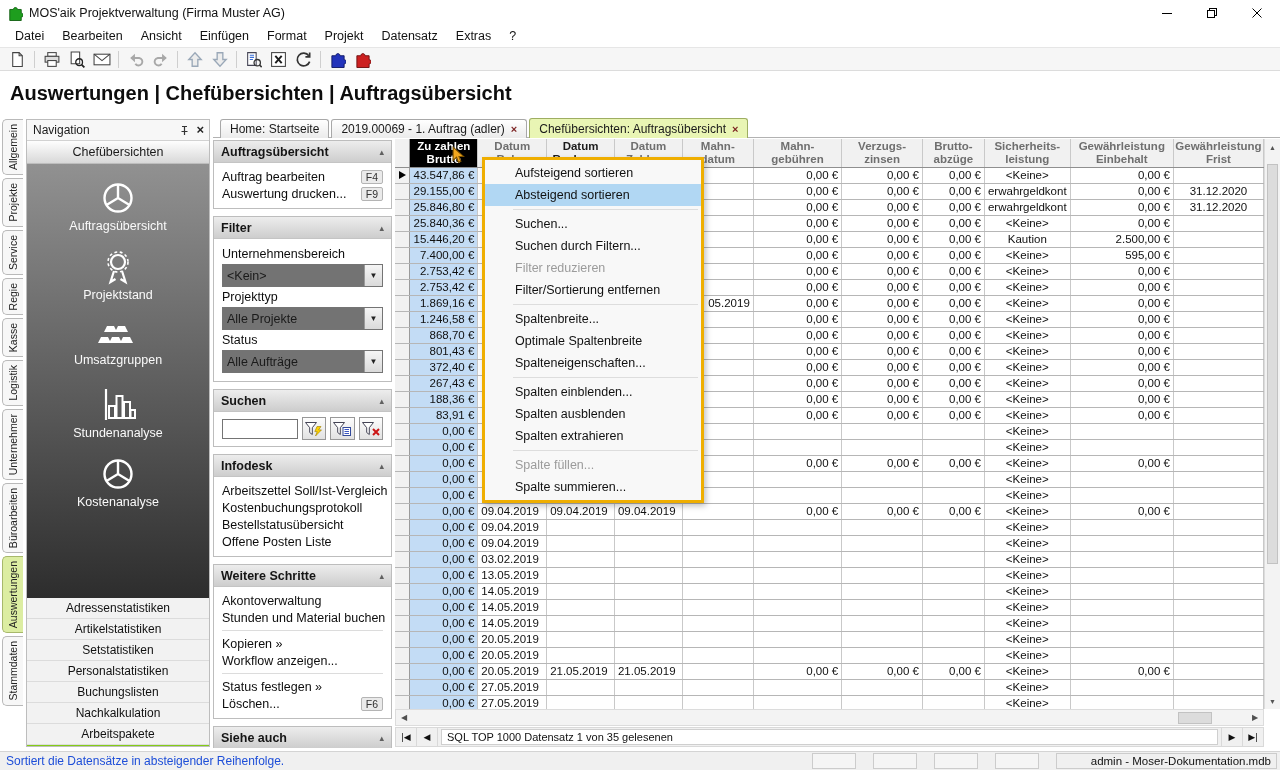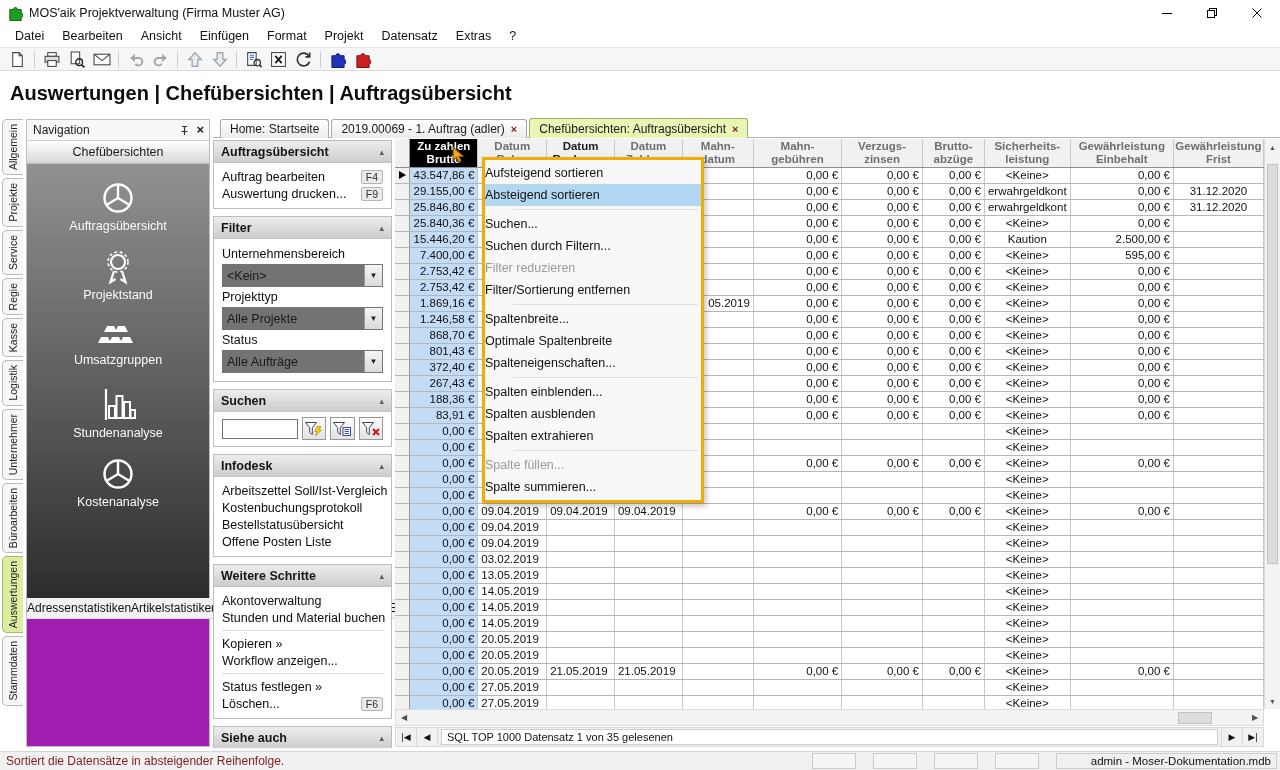--- a/index.html
+++ b/index.html
@@ -34,21 +34,21 @@
 
   
   .navpanel{position:absolute;left:26px;top:119px;width:184px;height:628px;border:1px solid #bdbdbd;background:#f1f1f1;display:flex;flex-direction:column;box-sizing:border-box}
   .nav-title{height:20px;display:flex;align-items:center;padding:0 5px 0 6px;font-size:12px;background:#f7f7f7}
   .nav-title .spacer{flex:1}
   .nav-title .nav-x{font-size:13px;font-weight:bold;margin-left:6px;color:#222;line-height:10px}
   .nav-group{height:22px;background:linear-gradient(#fefefe,#d8d8d8);border-top:1px solid #d2d2d2;border-bottom:1px solid #bdbdbd;display:flex;align-items:center;justify-content:center;font-size:12.5px;color:#1a1a1a}
   .nav-dark{height:434px;background:linear-gradient(#919191,#2d2d2d);padding-top:8px;box-sizing:border-box}
   .nav-icon-item{height:69px;display:flex;flex-direction:column;align-items:center;justify-content:center;color:#fff}
   .nav-icon-item .lbl{font-size:12.5px;margin-top:3px;color:#fafafa}
-  .nav-list{flex:1;display:flex;background:#a21caf}
+  .nav-list{flex:1;display:flex;flex-direction:column;background:#84cc16}
   .nav-list-item{height:21px;box-sizing:border-box;border-bottom:1px solid #dcdcdc;background:#f2f2f2;display:flex;align-items:center;justify-content:center;font-size:12px;color:#111}
 
   
   .tabbar{position:absolute;left:213px;top:119px;width:1067px;height:19px;display:flex;align-items:flex-end;padding-left:7px;border-bottom:1px solid #b2b2b2;box-sizing:border-box;background:#fff;gap:2px}
   .tab{height:18px;display:flex;align-items:center;padding:0 9px;border:1px solid #a8a8a8;border-bottom:none;border-radius:3px 3px 0 0;background:linear-gradient(#ffffff,#ebebeb);font-size:12px;white-space:nowrap;position:relative;top:1px}
   .tab.active{background:#e9f5b4;border-color:#9eae62;height:19px;z-index:2}
   .tab .close{margin-left:6px;color:#7a1f1f;font-weight:bold;font-size:11px}
 
   
   .taskpanel{position:absolute;left:213px;top:140px;width:179px;height:608px;overflow:hidden;display:flex;flex-direction:column;gap:7px}
@@ -87,28 +87,28 @@
   .vs-down{position:absolute;bottom:0;left:0;width:100%}
   .vs-thumb{position:absolute;top:25px;left:2px;width:11px;height:400px;background:#dcdcdc;border:1px solid #c2c2c2;box-sizing:border-box}
   .hscroll{position:absolute;left:395px;top:709px;width:869px;height:17px;background:#f3f3f3;border:1px solid #dcdcdc;display:flex;align-items:center;justify-content:space-between;box-sizing:border-box}
   .hs-btn{width:16px;text-align:center;font-size:8px;color:#505050}
   .hs-thumb{position:absolute;left:782px;top:2px;width:34px;height:12px;background:#dcdcdc;border:1px solid #c2c2c2;box-sizing:border-box}
   .recordbar{position:absolute;left:395px;top:727px;width:869px;height:20px;background:#f0f0f0;border:1px solid #d9d9d9;display:flex;align-items:center;box-sizing:border-box}
   .rb-btn{width:20px;height:18px;border-right:1px solid #d9d9d9;display:flex;align-items:center;justify-content:center;font-size:9px;color:#111}
   .rb-btn.last{border-left:1px solid #d9d9d9;border-right:none}
   .rb-text{flex:1;height:14px;background:#fff;border:1px solid #cfcfcf;margin:0 3px;display:flex;align-items:center;padding-left:5px;font-size:11px;color:#111}
   .statusbar{position:absolute;left:0;top:751px;width:1280px;height:19px;background:#f0f0f0;border-top:1px solid #d4d4d4;display:flex;align-items:center;font-size:12px;box-sizing:border-box}
-  .sb-msg{padding-left:6px;color:#7f1d1d}
+  .sb-msg{padding-left:6px;color:#1d4ed8}
   .sb-cells{margin-left:auto;display:flex;gap:17px;align-items:center;padding-right:3px}
   .sb-cell{width:42px;height:14px;border:1px solid #cccccc;background:#f5f5f5}
   .sb-user{width:214px;height:14px;border:1px solid #cccccc;display:flex;align-items:center;justify-content:flex-end;padding-right:5px;font-size:11.5px;color:#111}
 
   
   .ctxmenu{position:absolute;left:482px;top:157px;width:222px;background:#f8f8f8;border:3px solid #efae00;box-shadow:2px 3px 6px rgba(0,0,0,.25);padding:2px 0;z-index:40;box-sizing:border-box}
-  .cm-item{height:22px;display:flex;align-items:center;font-size:12.5px;color:#111;white-space:nowrap}
+  .cm-item{height:22px;display:flex;align-items:center;padding-left:30px;font-size:12.5px;color:#111;white-space:nowrap}
   .cm-item.hl{background:#b1d7f3}
   .cm-item.dis{color:#9b9b9b}
   .cm-item.bold{font-weight:normal}
   .cm-sep{height:1px;background:#ddd;margin:3px 3px 3px 28px}
   .cursor{position:absolute;left:451px;top:146px;z-index:50}
 </style>
 </head>
 <body>
 
 <div id="root">

